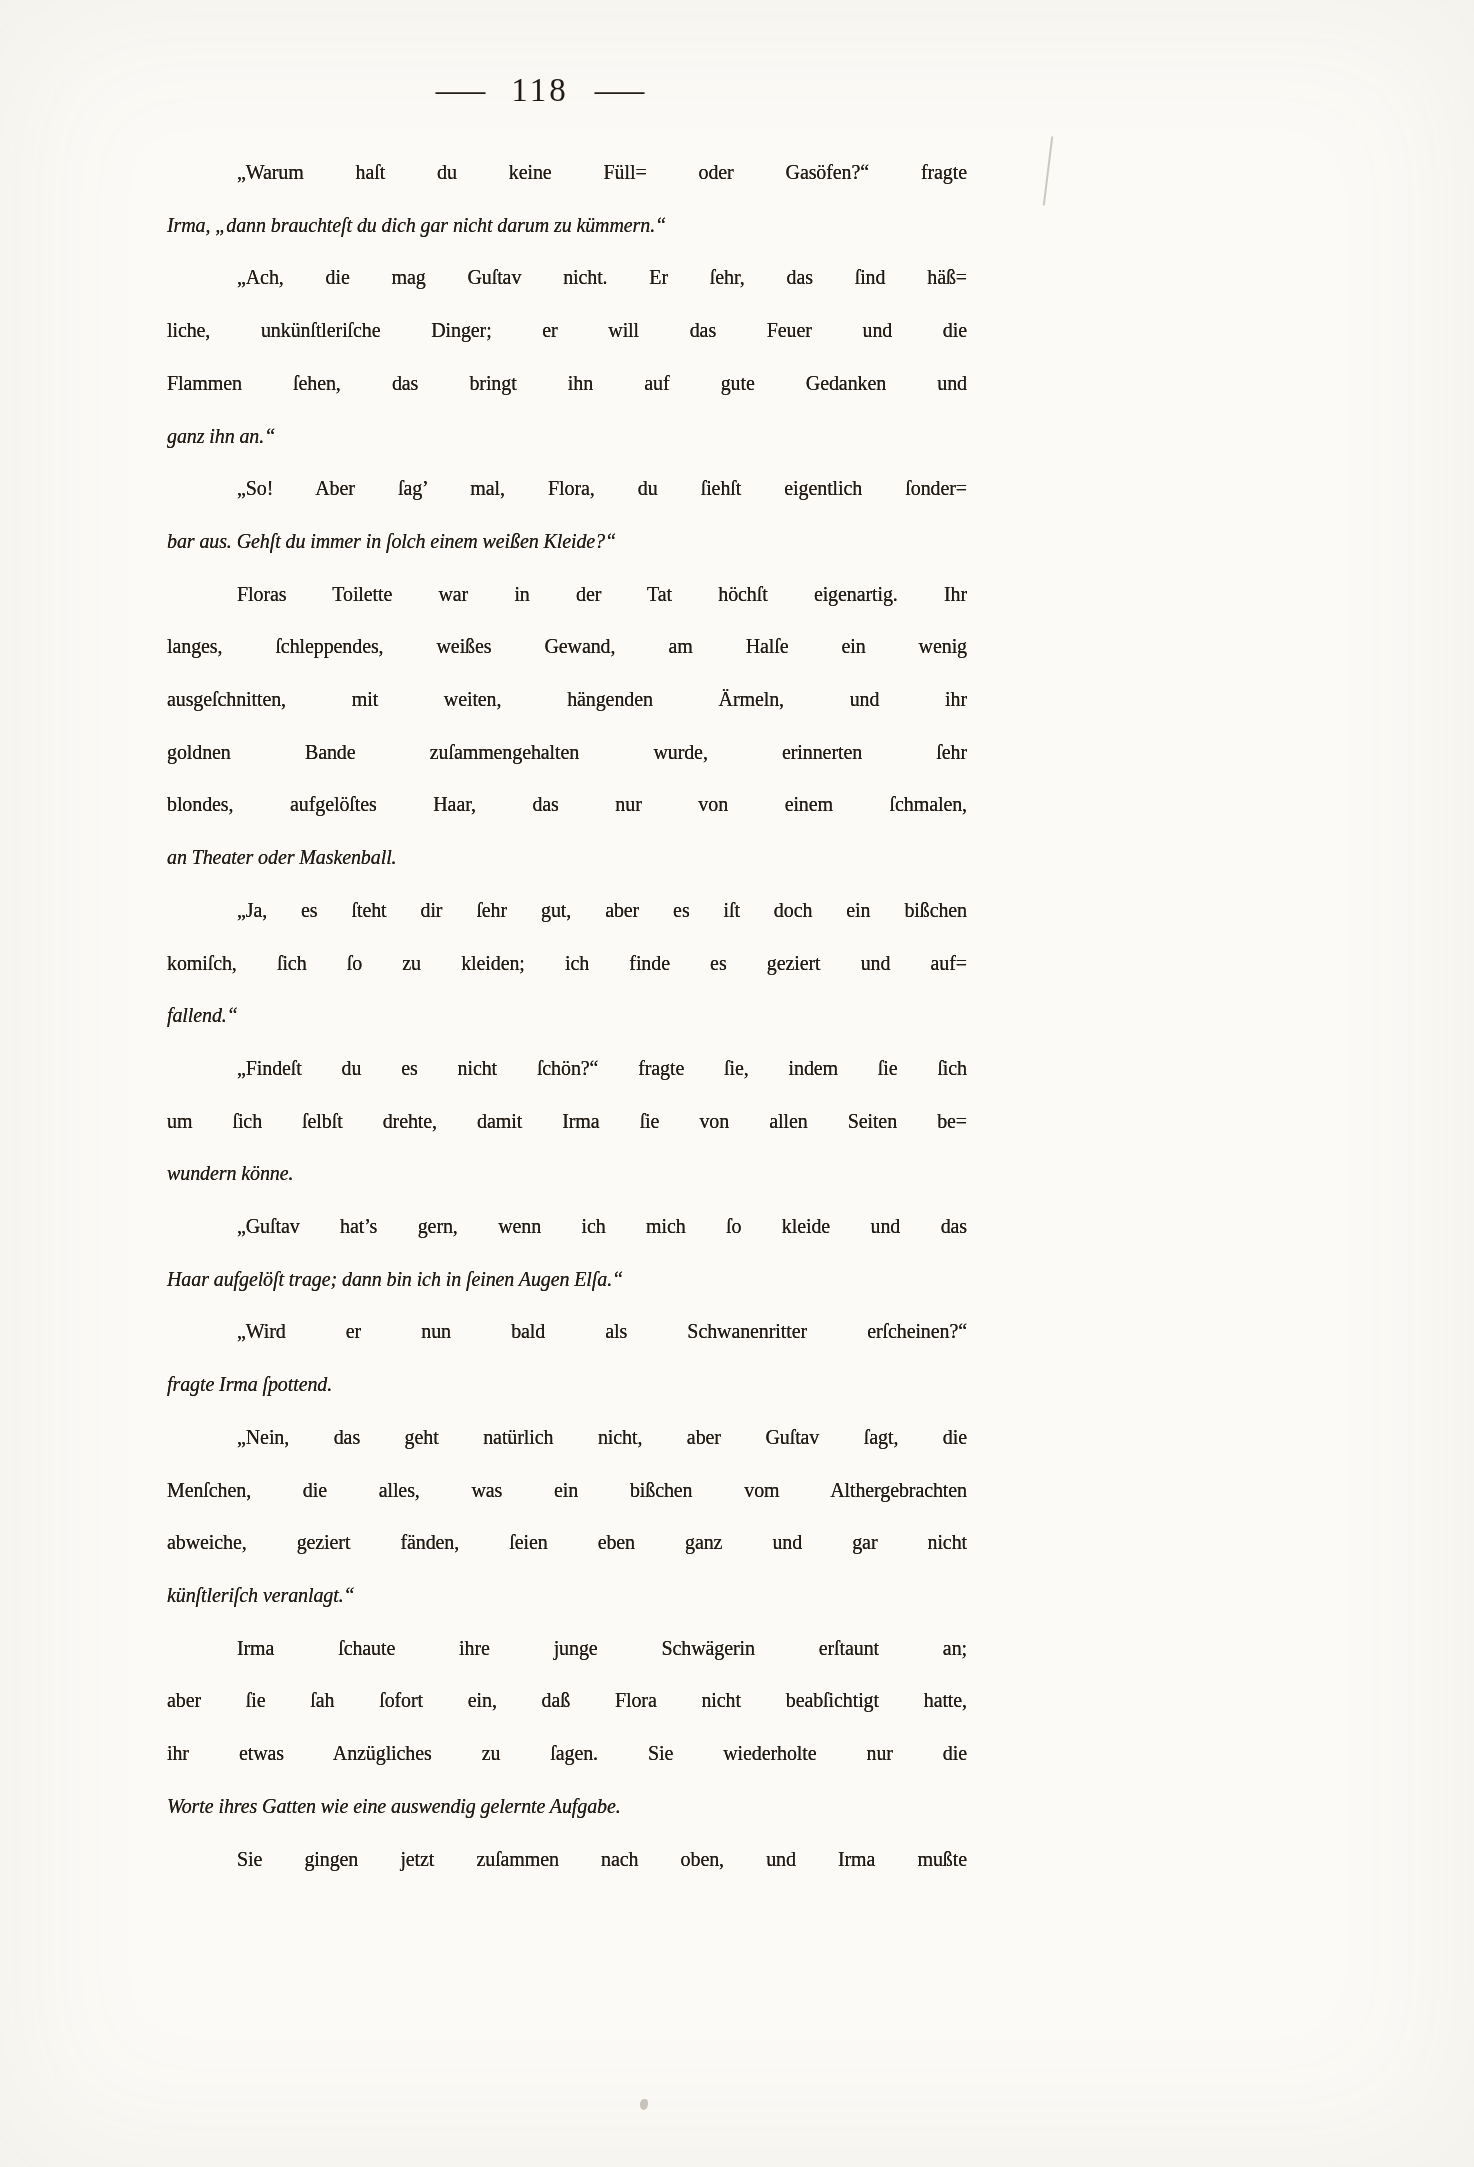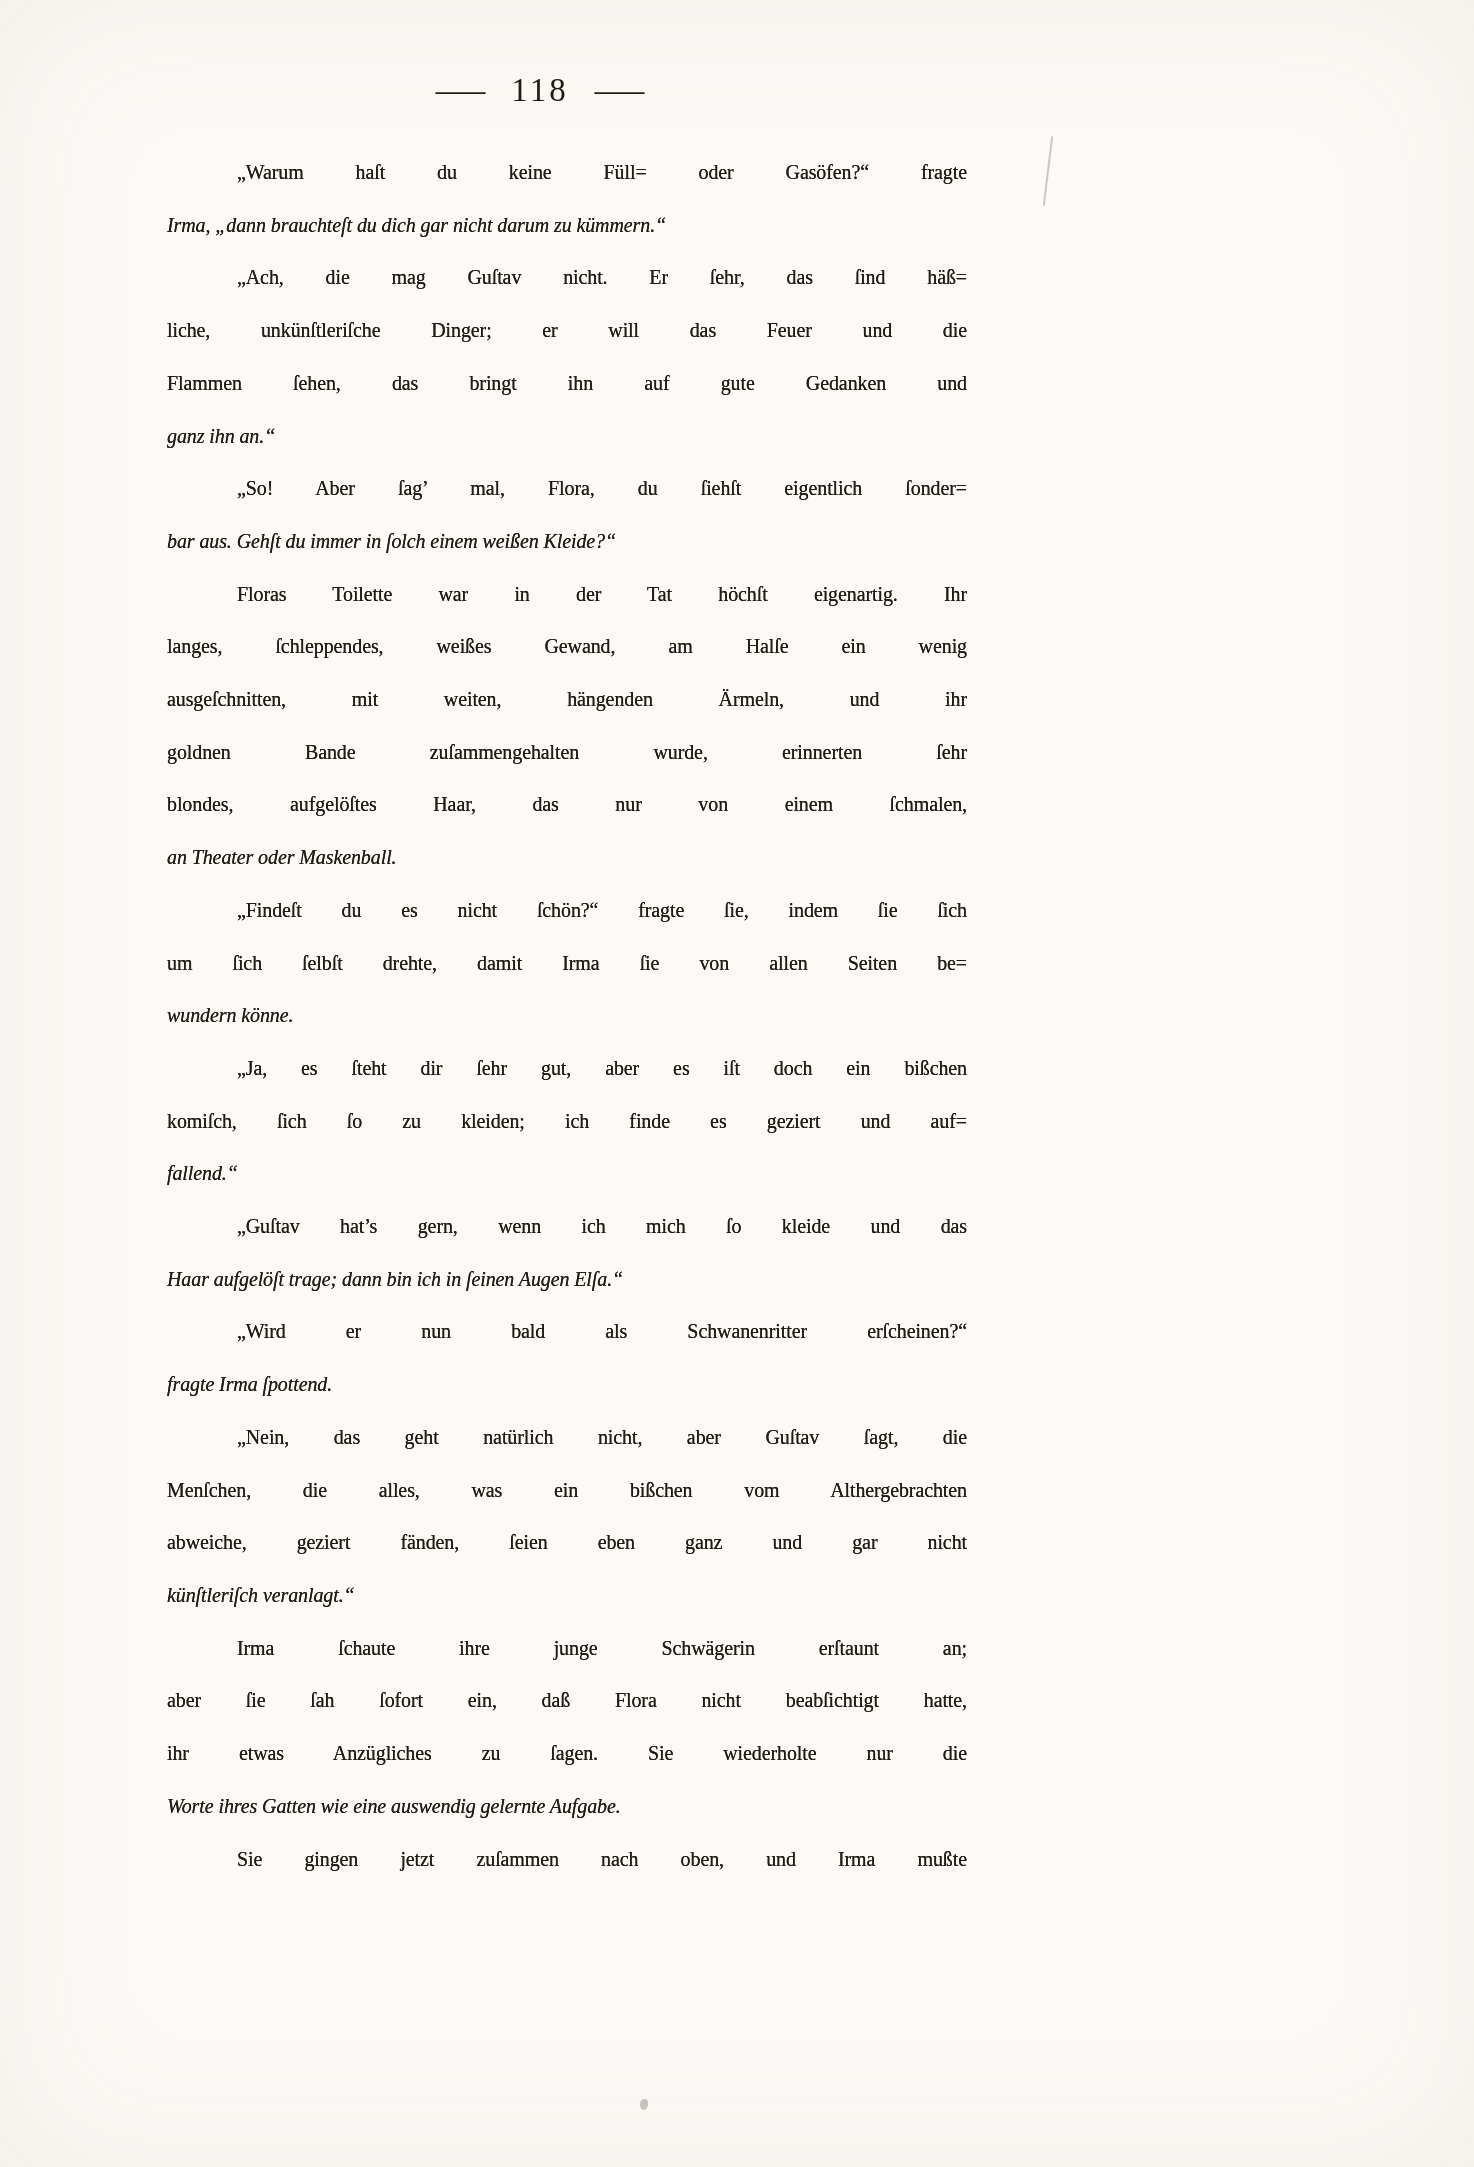--- a/index.html
+++ b/index.html
@@ -119,28 +119,28 @@
       </div>
       <div class="para">
         <div class="line first">Floras Toilette war in der Tat höchſt eigenartig. Ihr</div>
         <div class="line">langes, ſchleppendes, weißes Gewand, am Halſe ein wenig</div>
         <div class="line">ausgeſchnitten, mit weiten, hängenden Ärmeln, und ihr</div>
         <div class="line">goldnen Bande zuſammengehalten wurde, erinnerten ſehr</div>
         <div class="line">blondes, aufgelöſtes Haar, das nur von einem ſchmalen,</div>
         <div class="line last">an Theater oder Maskenball.</div>
       </div>
       <div class="para">
+        <div class="line first">„Ja, es ſteht dir ſehr gut, aber es iſt doch ein bißchen</div>
+        <div class="line">komiſch, ſich ſo zu kleiden; ich finde es geziert und auf=</div>
+        <div class="line last">fallend.“</div>
+      </div>
+      <div class="para">
         <div class="line first">„Findeſt du es nicht ſchön?“ fragte ſie, indem ſie ſich</div>
         <div class="line">um ſich ſelbſt drehte, damit Irma ſie von allen Seiten be=</div>
         <div class="line last">wundern könne.</div>
-      </div>
-      <div class="para">
-        <div class="line first">„Ja, es ſteht dir ſehr gut, aber es iſt doch ein bißchen</div>
-        <div class="line">komiſch, ſich ſo zu kleiden; ich finde es geziert und auf=</div>
-        <div class="line last">fallend.“</div>
       </div>
       <div class="para">
         <div class="line first">„Guſtav hat’s gern, wenn ich mich ſo kleide und das</div>
         <div class="line last">Haar aufgelöſt trage; dann bin ich in ſeinen Augen Elſa.“</div>
       </div>
       <div class="para">
         <div class="line first">„Wird er nun bald als Schwanenritter erſcheinen?“</div>
         <div class="line last">fragte Irma ſpottend.</div>
       </div>
       <div class="para">

